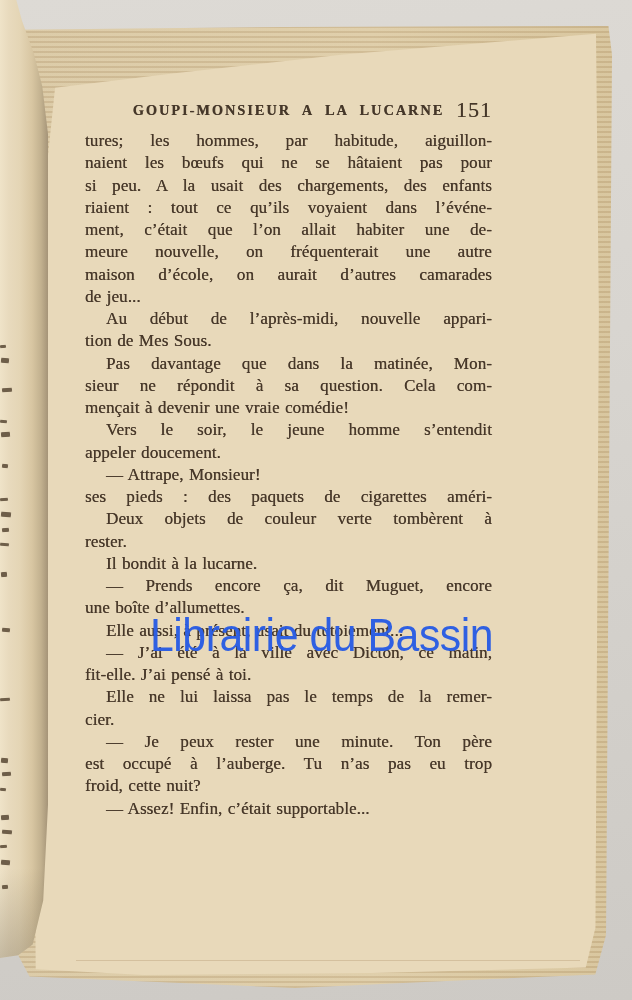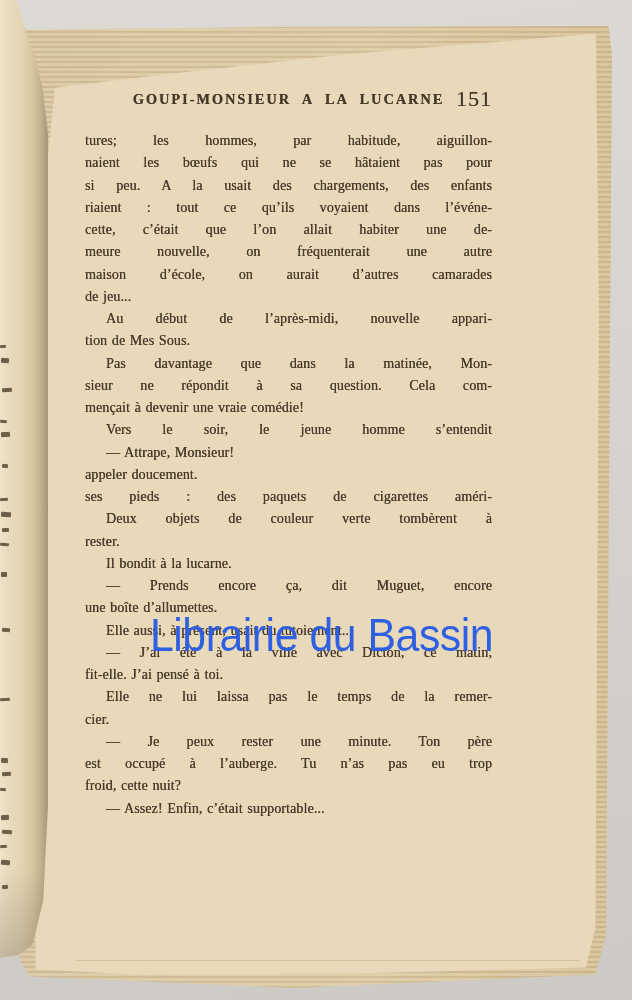--- a/index.html
+++ b/index.html
@@ -37,34 +37,34 @@
     clip-path:polygon(0 0,34% 0,46% 2.2%,70% 5.5%,88% 9%,100% 14%,100% 84%,90% 94%,68% 98.6%,38% 99.7%,0 100%);
     background:linear-gradient(90deg,#efe3c8 0px,#e8dabd 9px,#e4d5b5 20px,#d8c6a2 32px,#c2b18f 41px,#a59478 48px);
   }
   .facing::after{
     content:"";position:absolute;left:0;bottom:0;width:100%;height:90px;
     background:linear-gradient(180deg,rgba(90,80,62,0),rgba(90,80,62,.28));
   }
   .frag{position:absolute;background:#6e5e49;filter:blur(.4px);border-radius:1px;}
   
   .page-header{
-    position:absolute;left:85px;top:90px;width:407px;text-align:center;
+    position:absolute;left:85px;top:101px;width:407px;text-align:center;
     color:#453729;
   }
   .page-header .title{
     font-size:14.3px;font-weight:700;letter-spacing:2px;word-spacing:6px;
     text-shadow:.3px 0 0 rgba(70,55,40,.75);
   }
   .page-header .num{
     position:absolute;right:0;top:-4px;font-size:22px;font-weight:400;
     letter-spacing:1px;text-shadow:.3px 0 0 rgba(70,55,40,.75);margin-left:36px;
   }
   .body-text{
     position:absolute;left:85px;top:130px;width:407px;
-    font-size:14px;line-height:22.25px;color:#463729;
+    font-size:17px;line-height:22.25px;color:#463729;
     letter-spacing:.1px;word-spacing:1px;
     text-shadow:.28px 0 0 rgba(72,56,40,.8);
   }
   .line{height:22.25px;white-space:nowrap;}
   .line.just{white-space:normal;text-align:justify;text-align-last:justify;}
   .line.ind{text-indent:21px;}
   
   .watermark{
     position:absolute;left:150px;top:612px;
     font-family:"Liberation Sans",sans-serif;font-size:46px;font-weight:400;
@@ -83,32 +83,32 @@
 <div class="page-header">
   <span class="title">GOUPI-MONSIEUR A LA LUCARNE</span>
   <span class="num">151</span>
 </div>
 
 <div class="body-text">
     <div class="line just">tures; les hommes, par habitude, aiguillon-</div>
     <div class="line just">naient les bœufs qui ne se hâtaient pas pour</div>
     <div class="line just">si peu. A la usait des chargements, des enfants</div>
     <div class="line just">riaient : tout ce qu’ils voyaient dans l’événe-</div>
-    <div class="line just">cette, c’était que l’on allait habiter une de-</div>
+    <div class="line just">ment, c’était que l’on allait habiter une de-</div>
     <div class="line just">meure nouvelle, on fréquenterait une autre</div>
     <div class="line just">maison d’école, on aurait d’autres camarades</div>
     <div class="line">de jeu...</div>
     <div class="line just ind">Au début de l’après-midi, nouvelle appari-</div>
     <div class="line">tion de Mes Sous.</div>
     <div class="line just ind">Pas davantage que dans la matinée, Mon-</div>
     <div class="line just">sieur ne répondit à sa question. Cela com-</div>
     <div class="line">mençait à devenir une vraie comédie!</div>
     <div class="line just ind">Vers le soir, le jeune homme s’entendit</div>
+    <div class="line">appeler doucement.</div>
     <div class="line ind">— Attrape, Monsieur!</div>
-    <div class="line">appeler doucement.</div>
     <div class="line just">ses pieds : des paquets de cigarettes améri-</div>
     <div class="line just ind">Deux objets de couleur verte tombèrent à</div>
     <div class="line">rester.</div>
     <div class="line ind">Il bondit à la lucarne.</div>
     <div class="line just ind">— Prends encore ça, dit Muguet, encore</div>
     <div class="line">une boîte d’allumettes.</div>
     <div class="line ind">Elle aussi, à présent, usait du tutoiement...</div>
     <div class="line just ind">— J’ai été à la ville avec Dicton, ce matin,</div>
     <div class="line">fit-elle. J’ai pensé à toi.</div>
     <div class="line just ind">Elle ne lui laissa pas le temps de la remer-</div>

